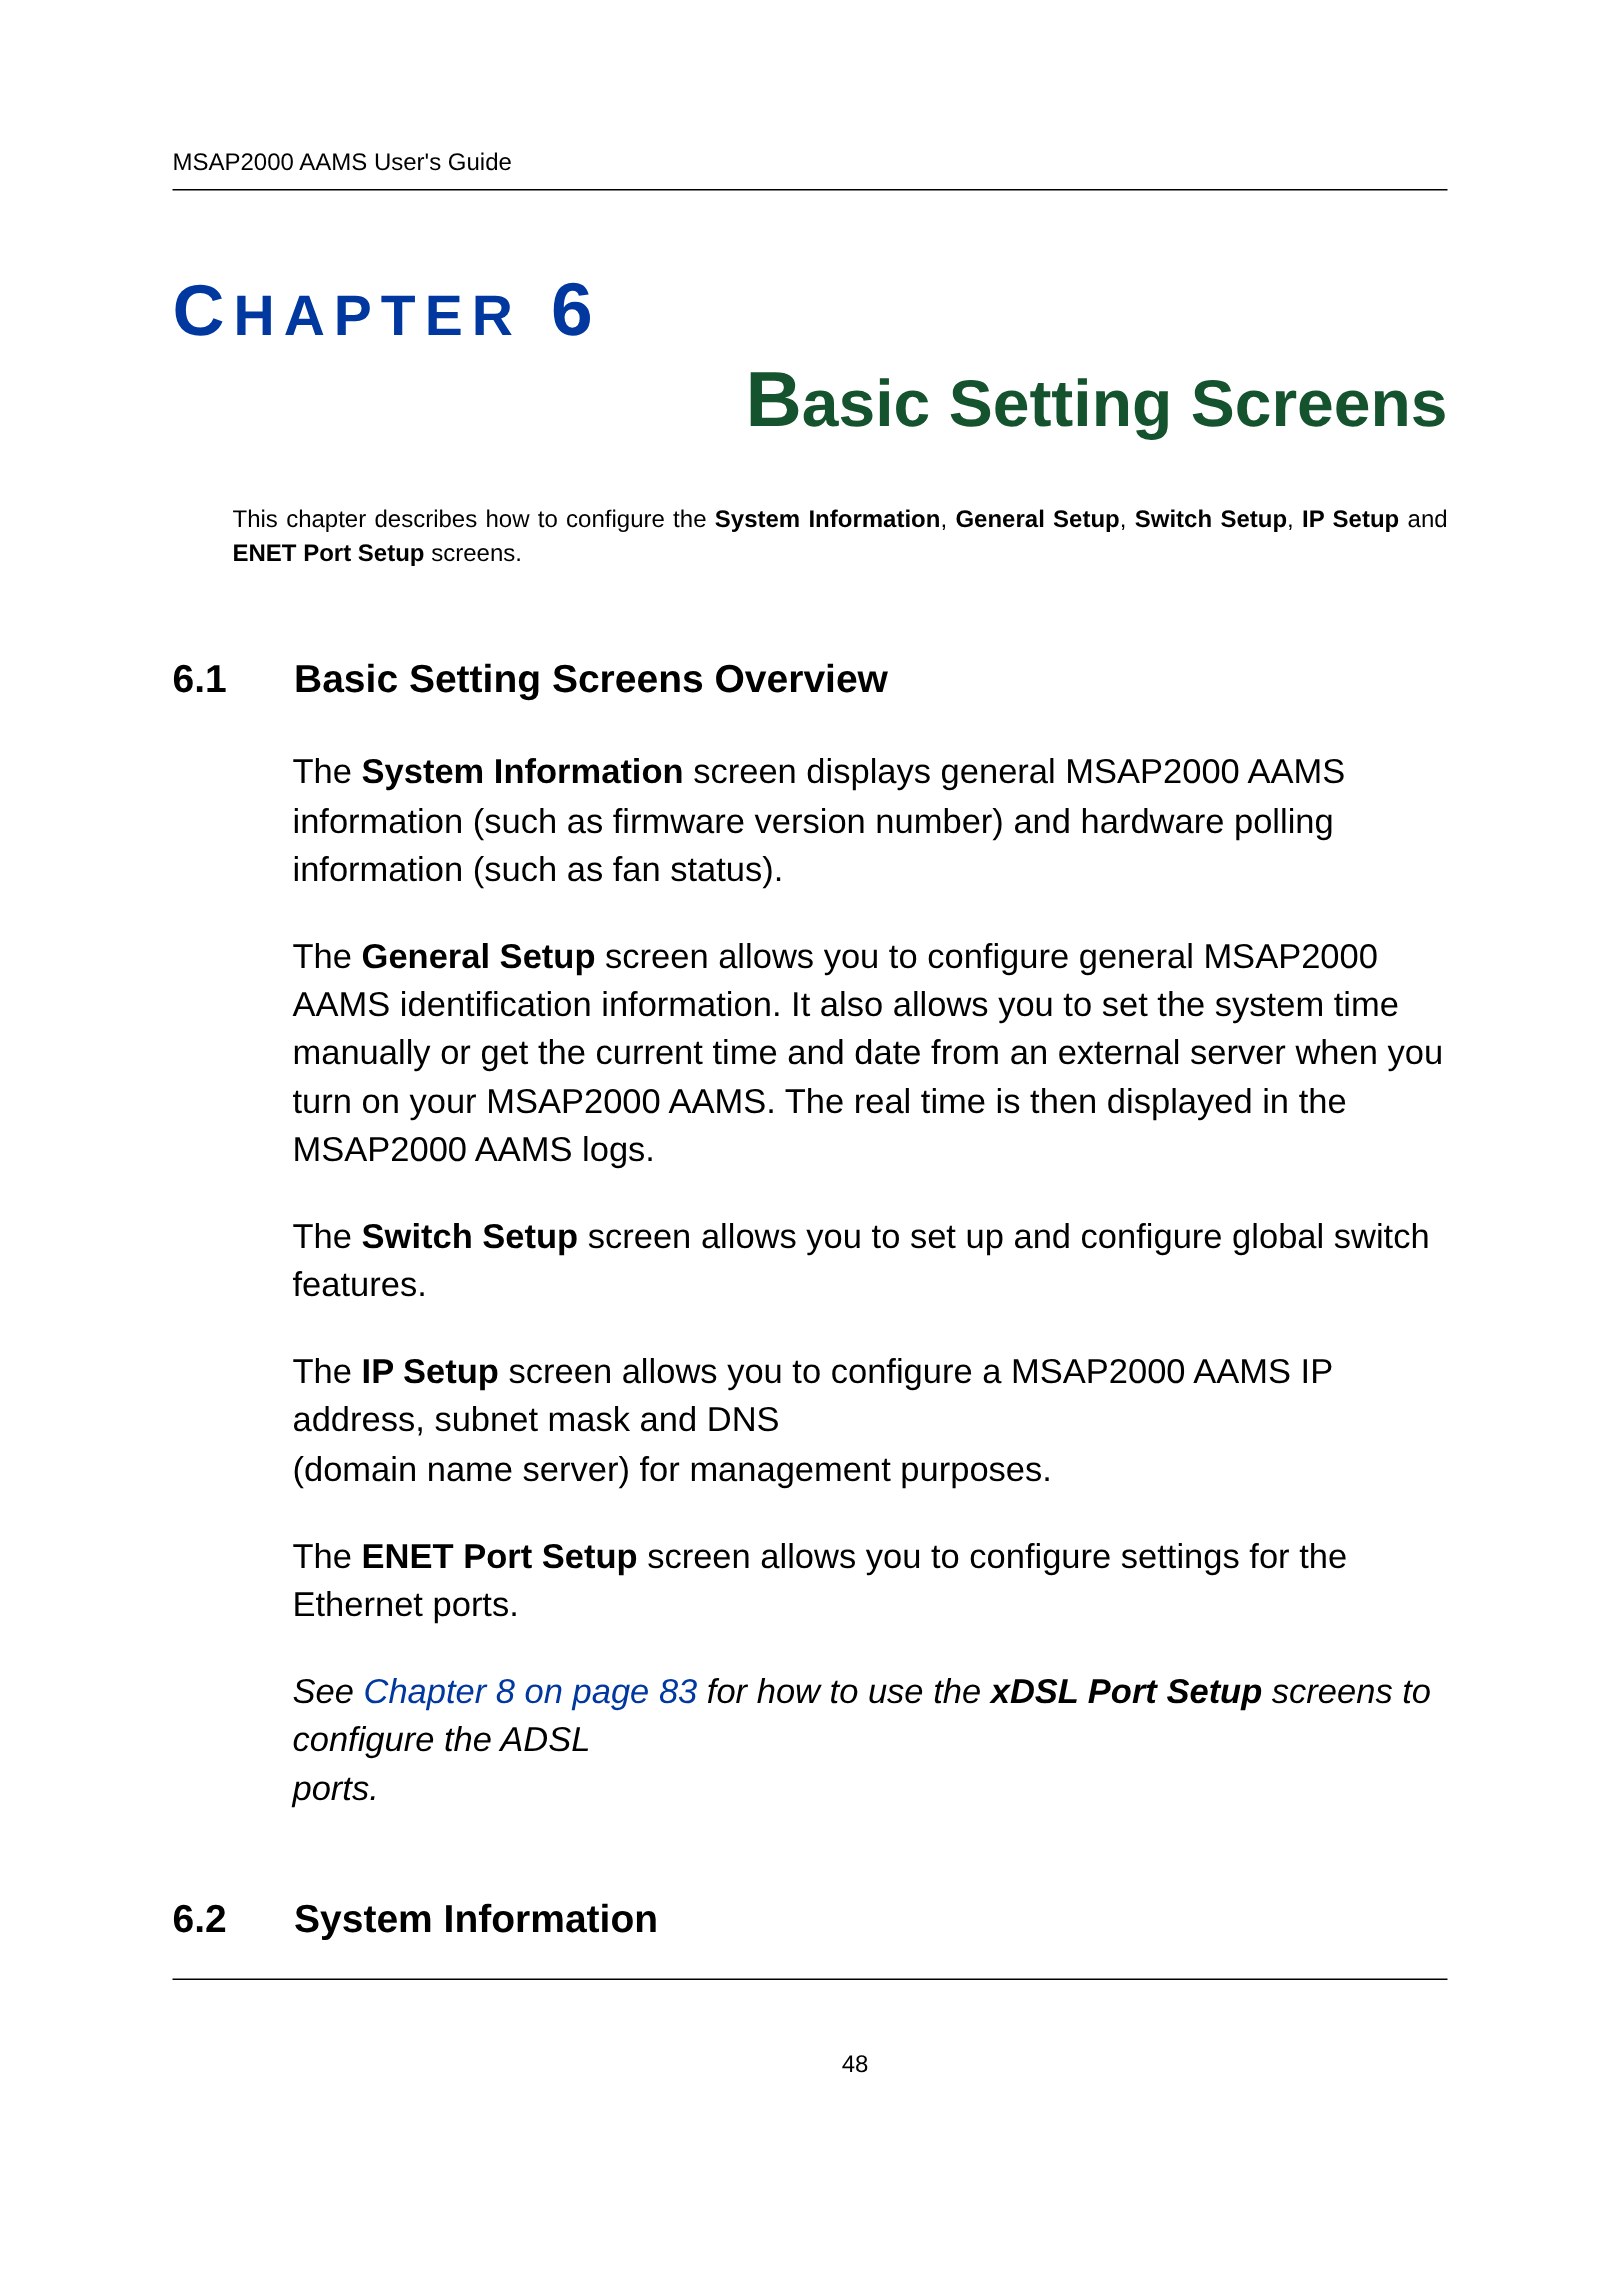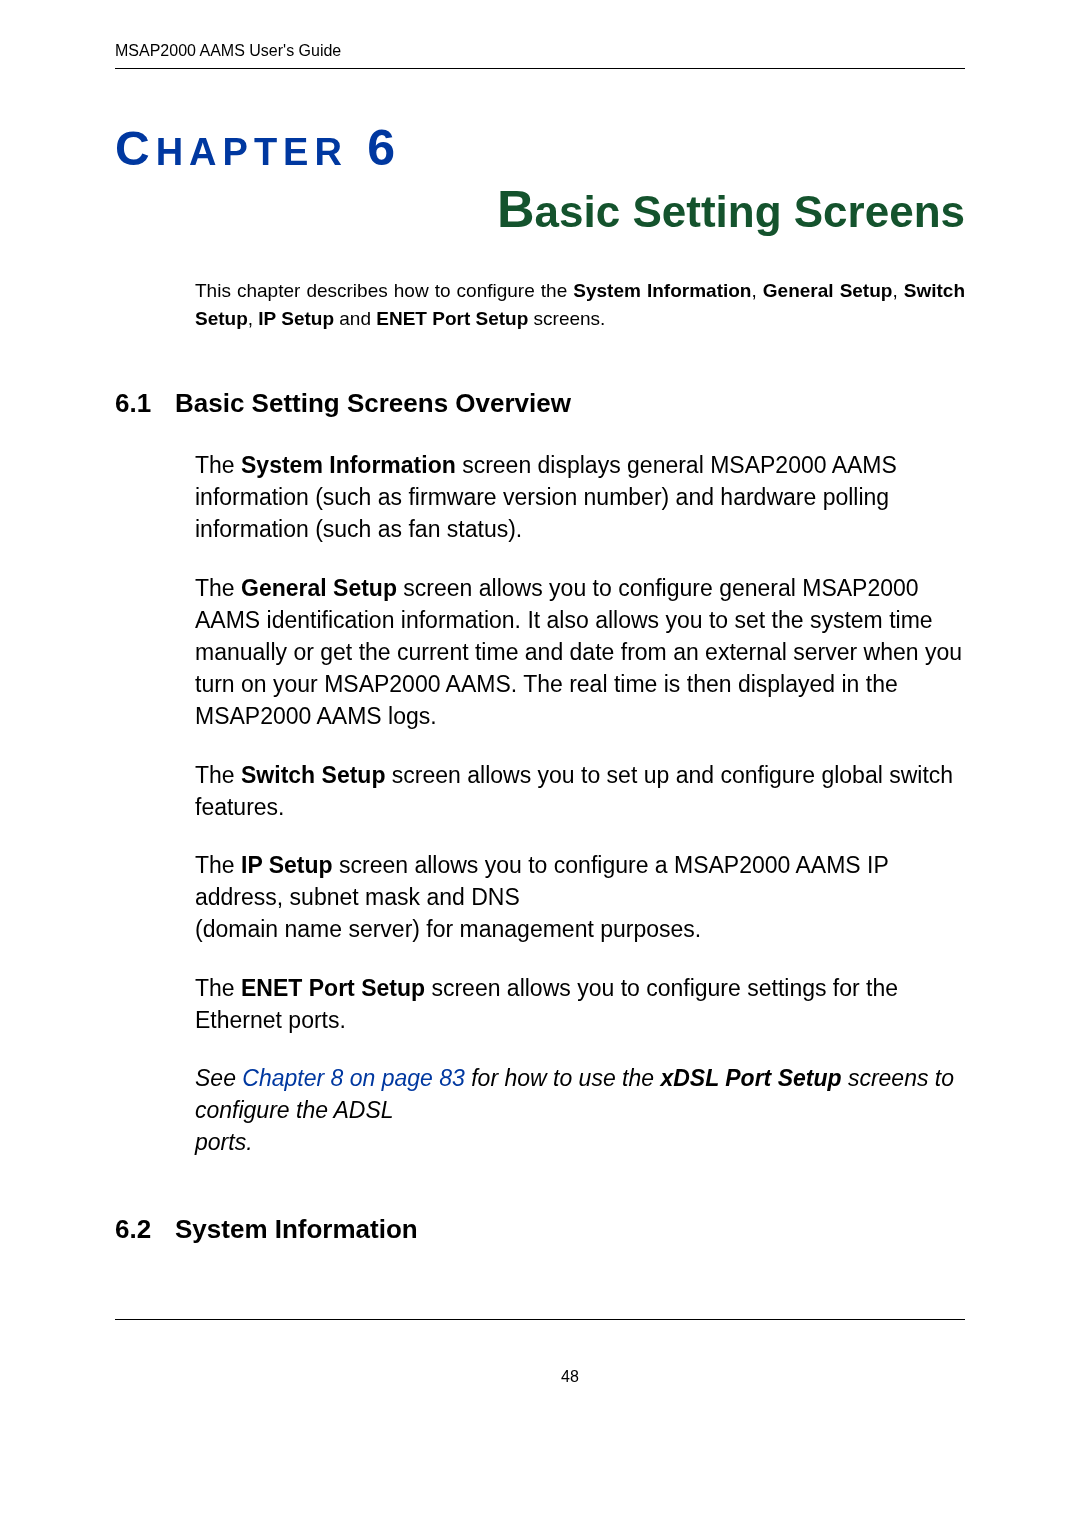--- a/index.html
+++ b/index.html
@@ -5,21 +5,21 @@
   * { box-sizing: border-box; margin: 0; padding: 0; }
   body {
     background: #fff;
     width: 1080px;
     height: 1528px;
     font-family: Arial, Helvetica, sans-serif;
     color: #000;
     position: relative;
   }
   .page {
-    padding: 42px 115px 0 115px;
+    padding: 100px 115px 0 115px;
   }
   .running-head {
     font-size: 16px;
     padding-bottom: 8px;
     border-bottom: 1px solid #000;
   }
   .chapter-label {
     text-align: left;
     color: #0038a0;
     font-weight: bold;
@@ -40,30 +40,30 @@
     text-align: right;
     color: #14532d;
     font-weight: bold;
     font-size: 44px;
     margin-top: 2px;
   }
   .chapter-title .drop {
     font-size: 52px;
   }
   .intro {
-    margin: 38px 0 0 80px;
-    font-size: 19px;
+    margin: 38px 0 0 40px;
+    font-size: 16px;
     line-height: 1.45;
     text-align: justify;
   }
   .intro b { font-weight: bold; }
 
   .section-head {
     display: flex;
-    gap: 12px;
+    gap: 33px;
     font-weight: bold;
     font-size: 26px;
     margin-top: 56px;
     margin-bottom: 30px;
   }
   .section-head .num { min-width: 48px; }
 
   .body-para {
     margin-left: 80px;
     font-size: 23px;

